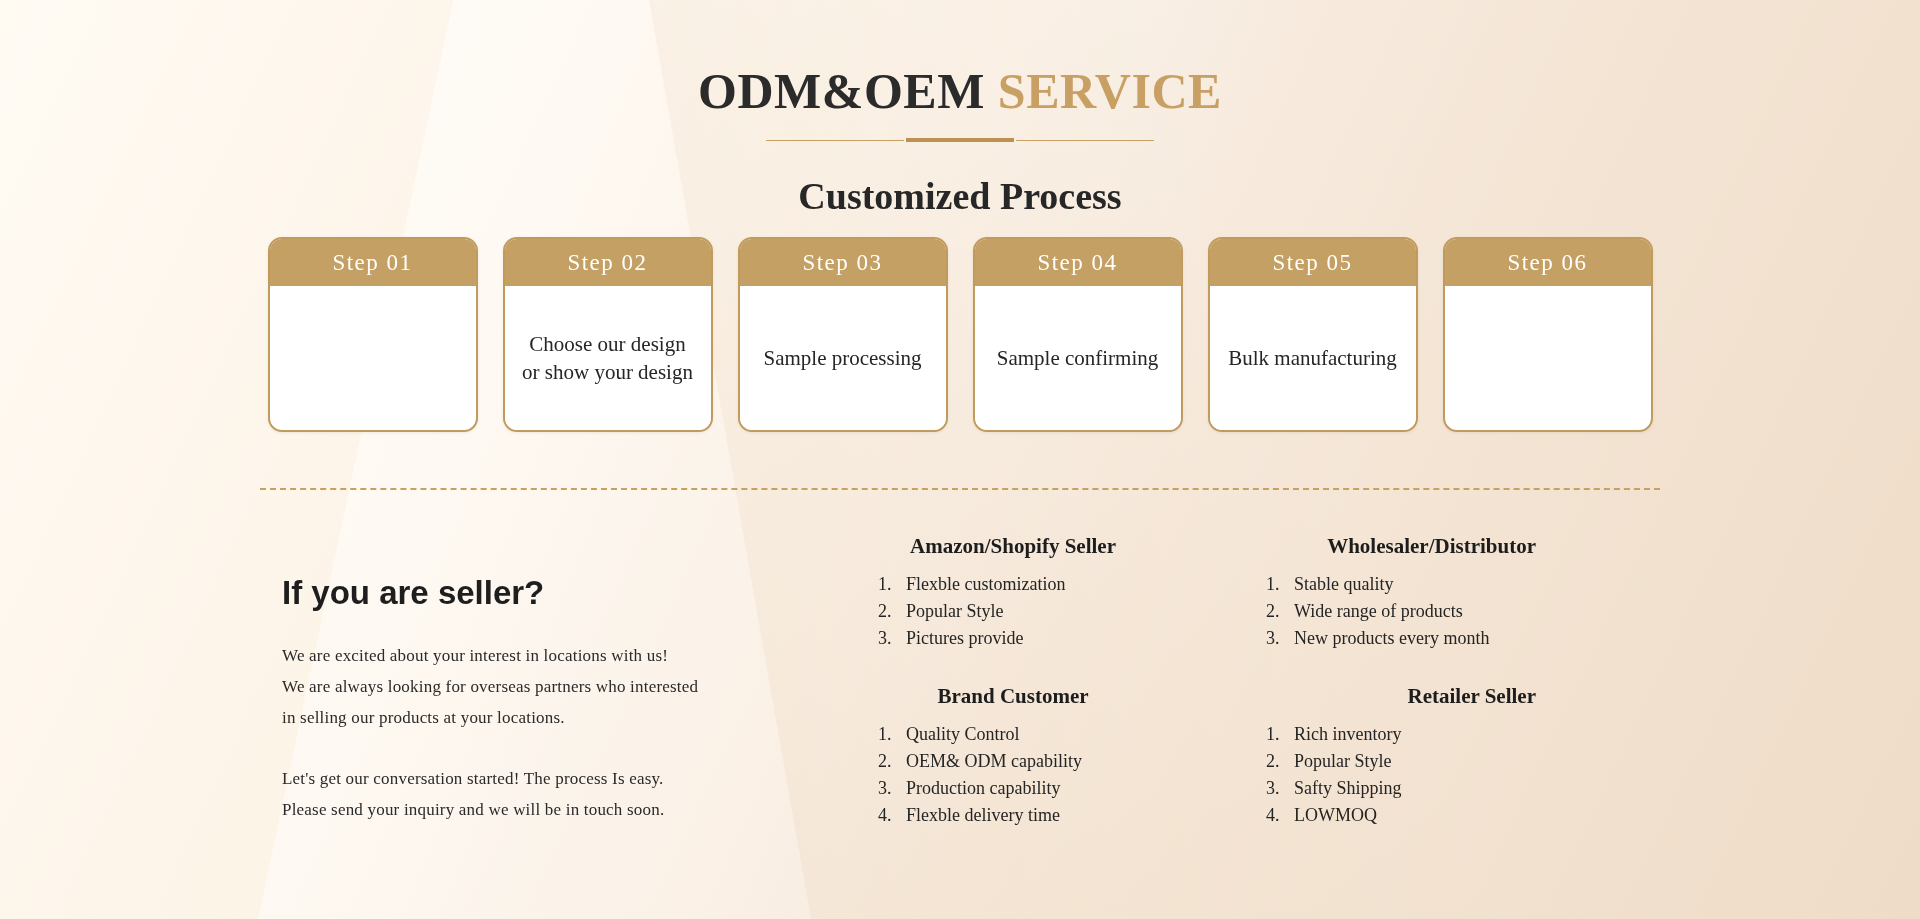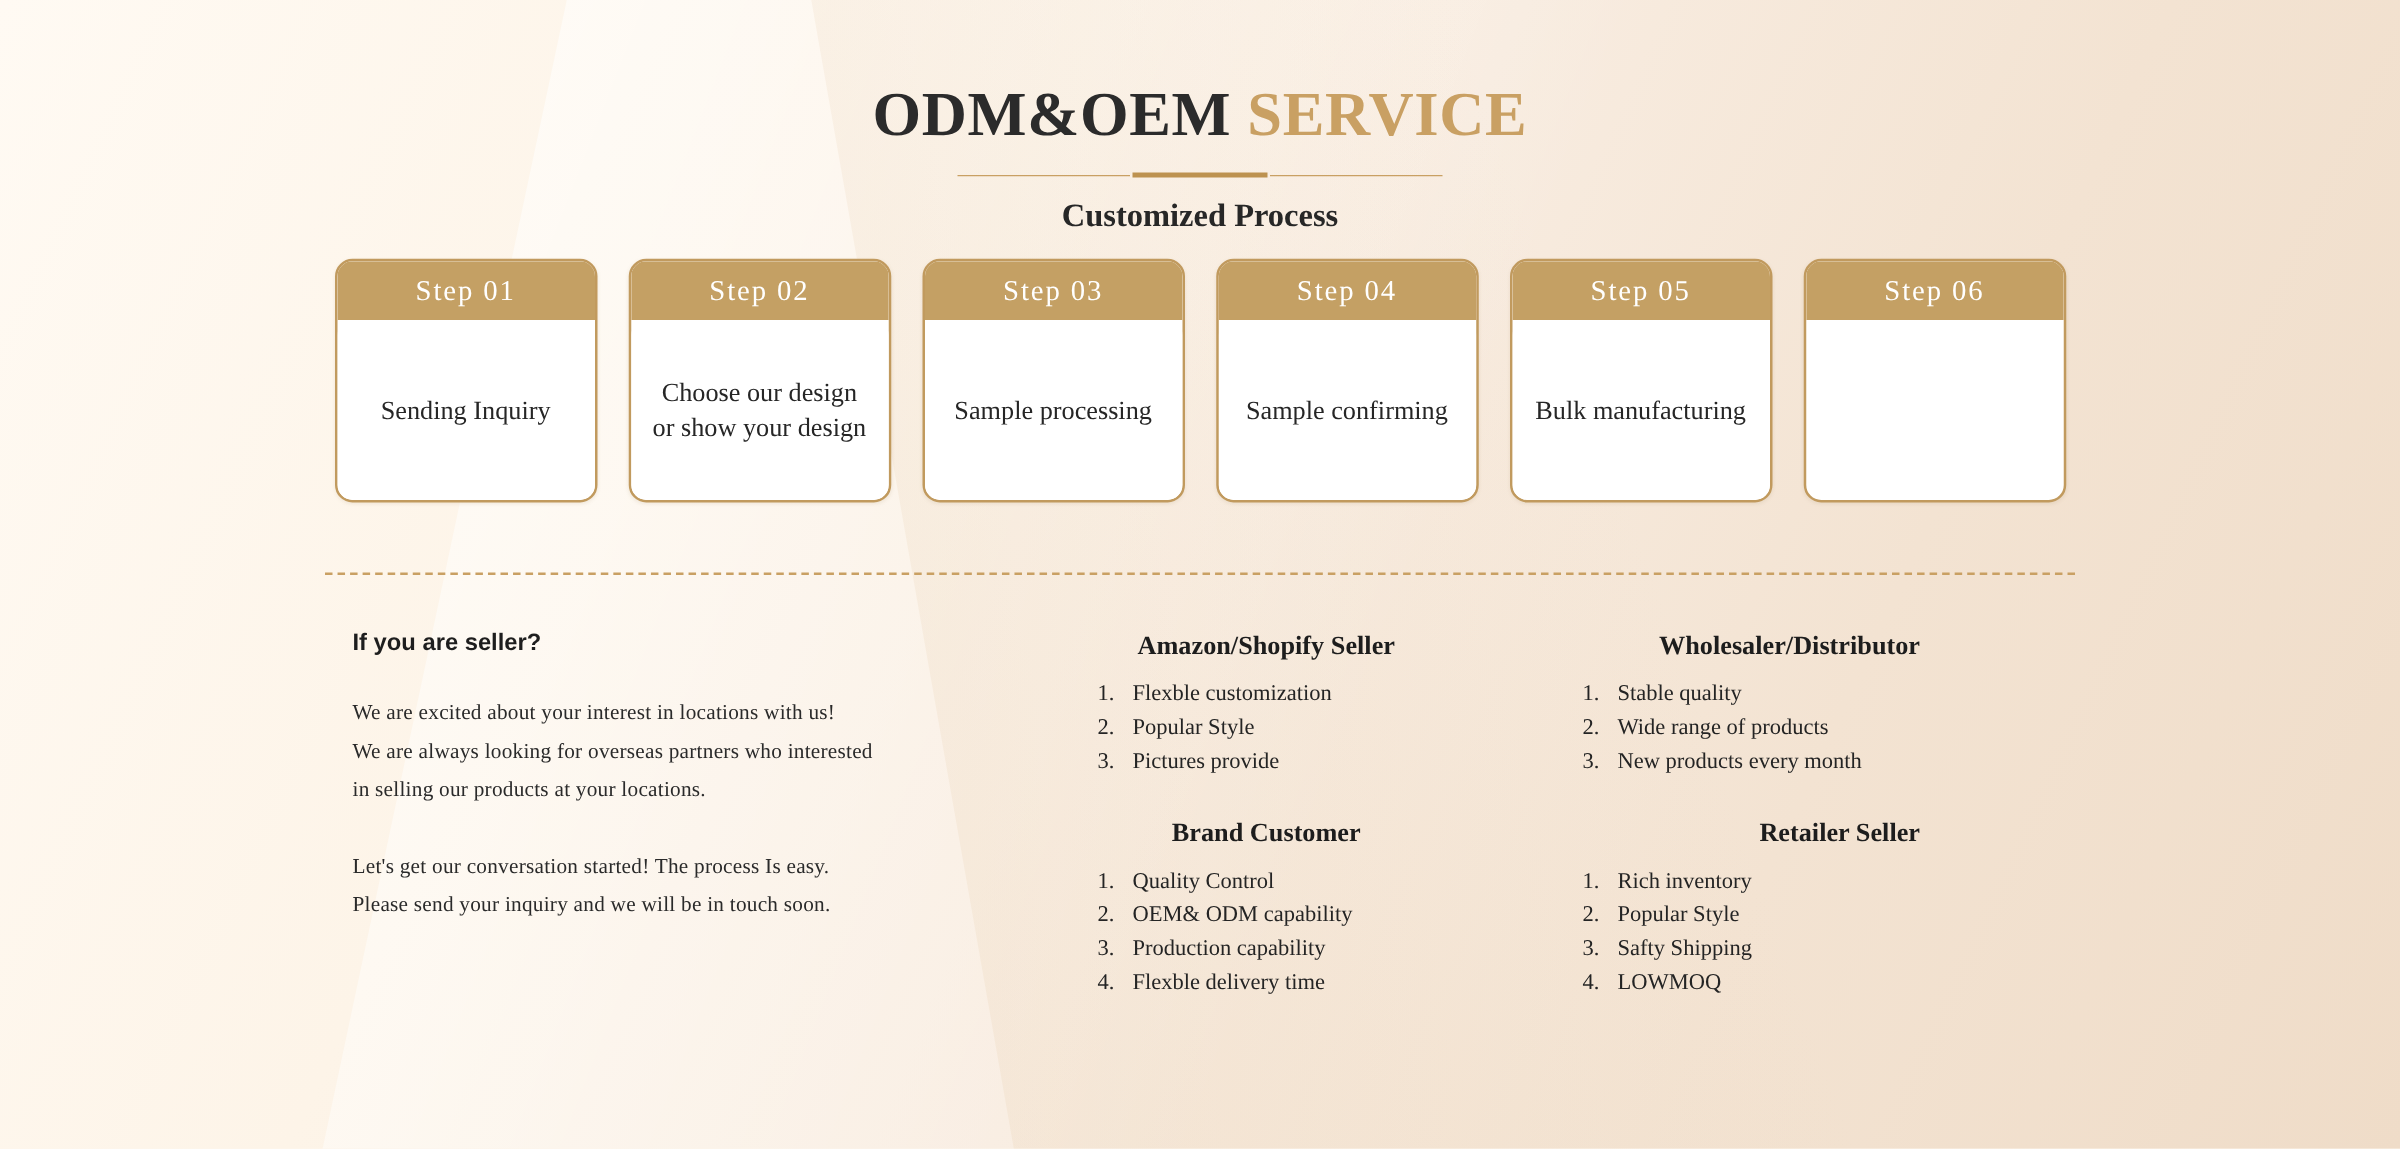--- a/index.html
+++ b/index.html
@@ -84,24 +84,24 @@
   }
   .divider-thick {
     width: 108px;
     height: 4px;
     background: #bd9250;
     margin: 0 2px;
   }
 
   .subtitle {
     text-align: center;
-    margin-top: 16px;
+    margin-top: 32px;
     font-family: "Liberation Serif", serif;
     font-weight: bold;
-    font-size: 26px;
+    font-size: 38px;
     color: #272727;
   }
 
   
   .steps {
     display: flex;
     justify-content: center;
     gap: 25px;
     margin-top: 19px;
   }
@@ -157,23 +157,24 @@
     display: flex;
     align-items: flex-start;
   }
 
   .seller-col {
     width: 560px;
   }
   .seller-heading {
     font-family: "Liberation Sans", sans-serif;
     font-weight: bold;
-    font-size: 19px;
+    font-size: 33px;
     color: #1e1e1e;
     margin-bottom: 28px;
+    margin-top: 40px;
   }
   .seller-para {
     font-family: "Liberation Serif", serif;
     font-size: 17px;
     line-height: 31px;
     color: #2a2a2a;
     letter-spacing: 0.2px;
   }
   .seller-para.second { margin-top: 30px; }
 
@@ -221,21 +222,20 @@
       <span class="divider-line"></span>
       <span class="divider-thick"></span>
       <span class="divider-line"></span>
     </div>
 
     <h2 class="subtitle">Customized Process</h2>
 
     <div class="steps">
       <div class="step">
         <div class="step-head">Step 01</div>
-        <div class="step-body">Sending Inquiry</div>
       </div>
       <div class="step">
         <div class="step-head">Step 02</div>
         <div class="step-body">Choose our design or show your design</div>
       </div>
       <div class="step">
         <div class="step-head">Step 03</div>
         <div class="step-body">Sample processing</div>
       </div>
       <div class="step">

